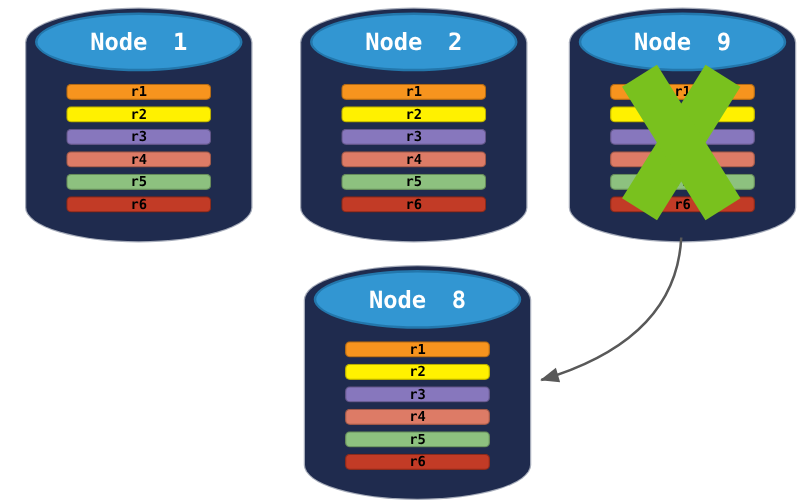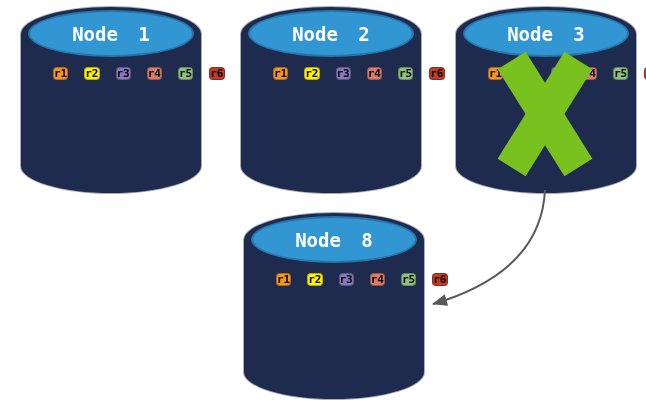--- a/index.html
+++ b/index.html
@@ -24,21 +24,21 @@
   }
   .node-label{
     position:absolute;left:7px;right:7px;top:3px;height:47px;
     display:flex;align-items:center;justify-content:center;
     color:var(--labeltext,#fff);
     font-size:19px;font-weight:bold;word-spacing:9px;
     z-index:2;
   }
   .rows{
     position:absolute;left:32px;top:60px;width:116px;
-    display:flex;flex-direction:row;gap:16px;z-index:2;
+    display:flex;flex-direction:column;gap:5px;z-index:2;
   }
   .row{
     height:13px;box-sizing:border-box;
     border:1px solid rgba(0,0,0,0.28);
     border-radius:4px;
     display:flex;align-items:center;justify-content:center;
     font-size:11px;line-height:1;font-weight:bold;
     color:var(--rowtext,#000);
   }
   .xmark{position:absolute;left:41px;top:45px;width:95px;height:124px;z-index:3;}
@@ -77,21 +77,21 @@
           <div class="row" style="background: rgb(255, 241, 0);">r2</div>
           <div class="row" style="background: rgb(135, 119, 189);">r3</div>
           <div class="row" style="background: rgb(221, 123, 102);">r4</div>
           <div class="row" style="background: rgb(141, 193, 127);">r5</div>
           <div class="row" style="background: rgb(194, 59, 38);">r6</div>
         </div>
       </div>
       <div class="node" style="left: 456px; top: 7px;">
         <div class="cyl-body"></div>
         <div class="cyl-top"></div>
-        <div class="node-label">Node 3</div>
+        <div class="node-label">Node 9</div>
         <div class="rows">
           <div class="row" style="background: rgb(247, 148, 30);">r1</div>
           <div class="row" style="background: rgb(255, 241, 0);">r2</div>
           <div class="row" style="background: rgb(135, 119, 189);">r3</div>
           <div class="row" style="background: rgb(221, 123, 102);">r4</div>
           <div class="row" style="background: rgb(141, 193, 127);">r5</div>
           <div class="row" style="background: rgb(194, 59, 38);">r6</div>
         </div>
         <div class="xmark">
           <div class="xbar a"></div>

